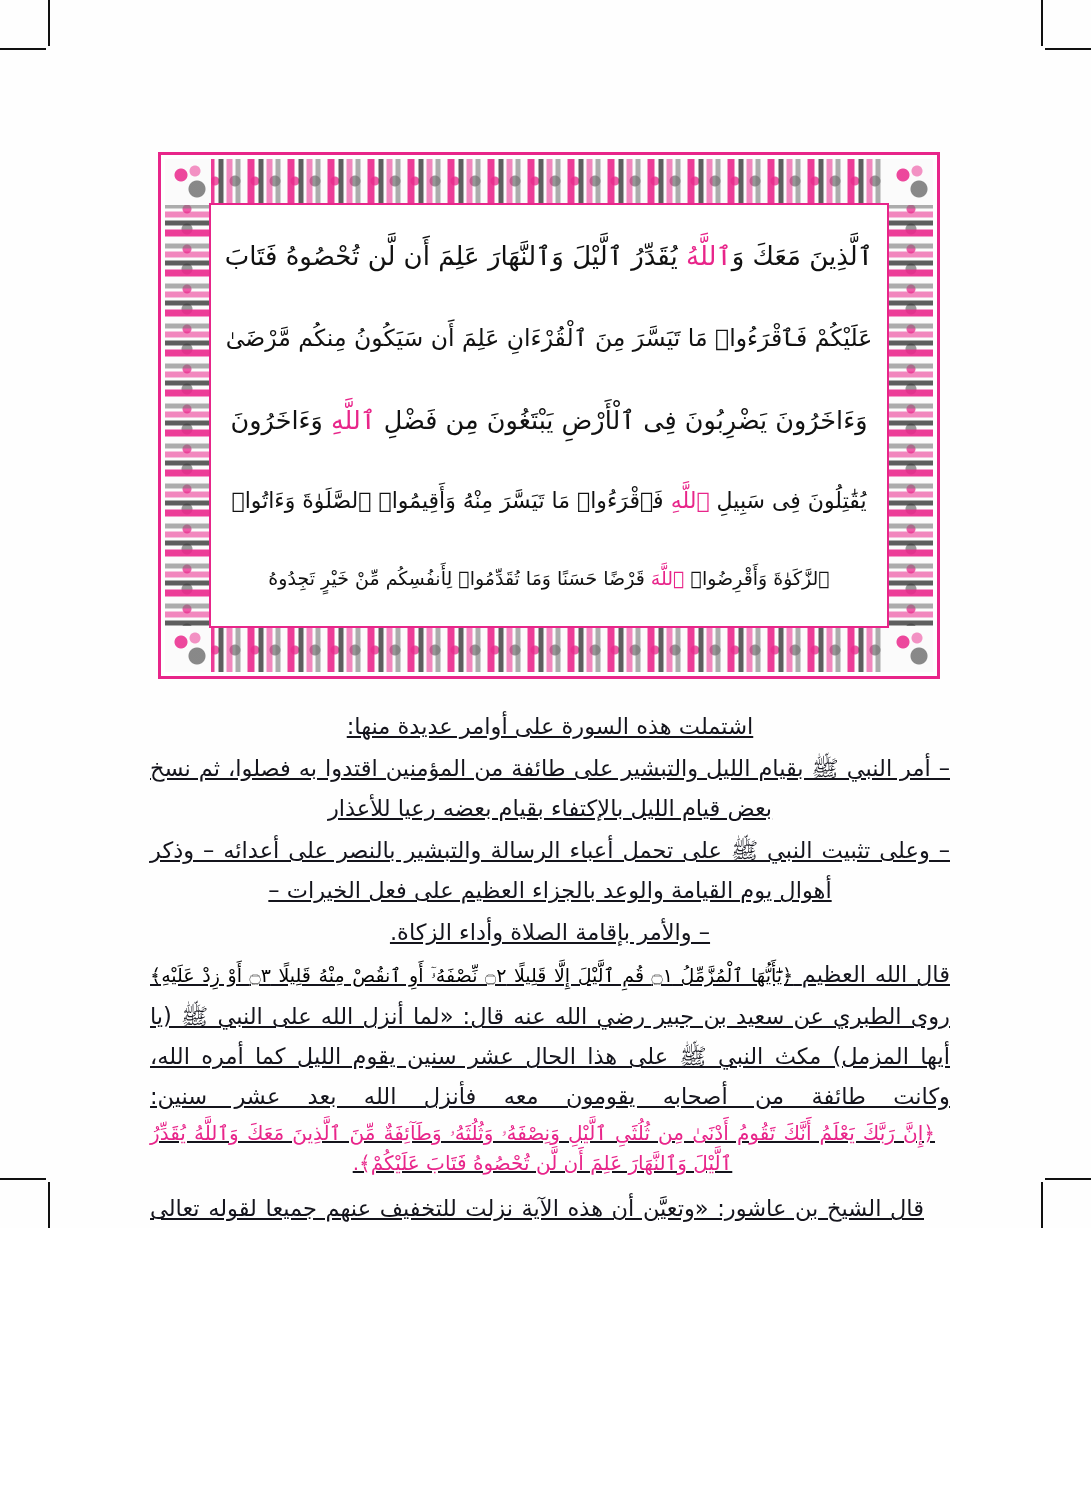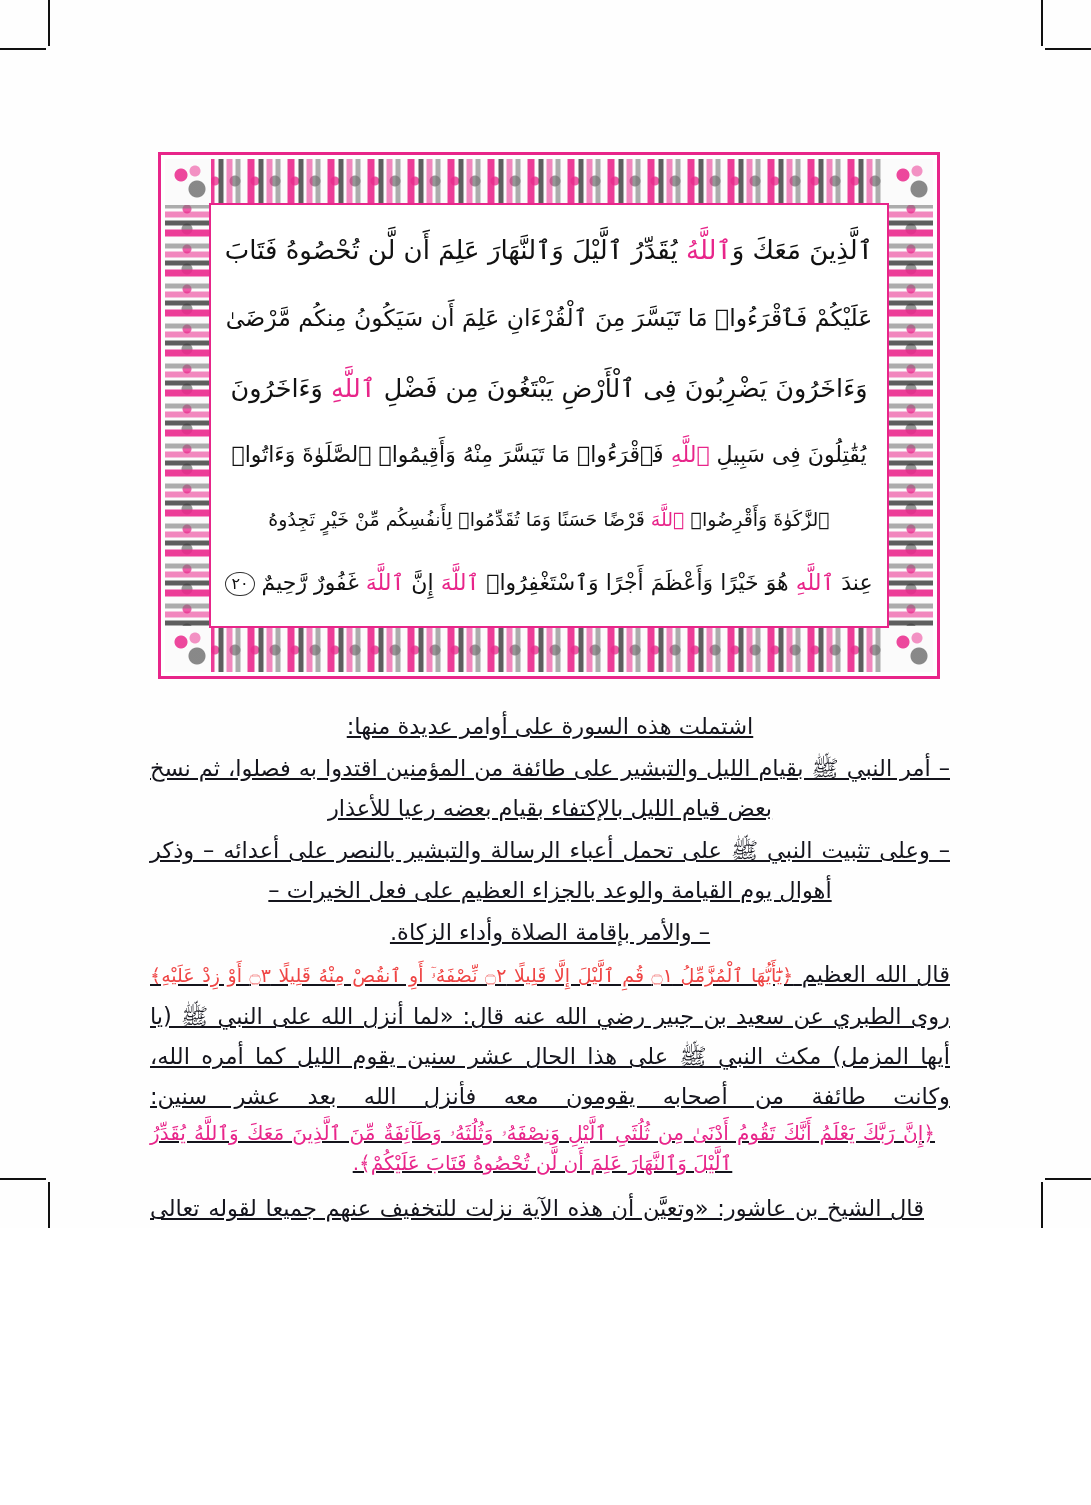--- a/index.html
+++ b/index.html
@@ -163,21 +163,21 @@
     line-height: 1.78;
     text-decoration: underline;
   }
   .para { margin: 0 0 2px 0; }
   .para.indent-first { text-indent: 26px; }
   .para.center { text-align: center; }
   .para.justify-all { text-align: justify; text-align-last: justify; }
   .para.last-center { text-align: justify; text-align-last: center; }
 
   .pink-quran {
-    color: #ef4444;
+    color: #000000;
     font-size: 19px;
     letter-spacing: -0.3px;
   }
   .pink-quran-block {
     color: #e8258a;
     font-size: 20px;
     line-height: 1.5;
     direction: rtl;
     text-align: justify;
     text-align-last: center;
@@ -218,21 +218,20 @@
       <div class="corner tr"></div>
       <div class="corner bl"></div>
       <div class="corner br"></div>
 
       <div id="quran-inner">
         <div class="quran-line" id="ql0" style="font-size: 26px;"><span>ٱلَّذِينَ مَعَكَ وَ</span><span class="ink-pink">ٱللَّهُ</span><span> يُقَدِّرُ ٱلَّيْلَ وَٱلنَّهَارَ عَلِمَ أَن لَّن تُحْصُوهُ فَتَابَ</span></div>
         <div class="quran-line" id="ql1" style="font-size: 23.5px;"><span>عَلَيْكُمْ فَٱقْرَءُوا۟ مَا تَيَسَّرَ مِنَ ٱلْقُرْءَانِ عَلِمَ أَن سَيَكُونُ مِنكُم مَّرْضَىٰ</span></div>
         <div class="quran-line" id="ql2" style="font-size: 25.5px;"><span>وَءَاخَرُونَ يَضْرِبُونَ فِى ٱلْأَرْضِ يَبْتَغُونَ مِن فَضْلِ </span><span class="ink-pink">ٱللَّهِ</span><span> وَءَاخَرُونَ</span></div>
         <div class="quran-line" id="ql3" style="font-size: 22px;"><span>يُقَٰتِلُونَ فِى سَبِيلِ </span><span class="ink-pink">ٱللَّهِ</span><span> فَٱقْرَءُوا۟ مَا تَيَسَّرَ مِنْهُ وَأَقِيمُوا۟ ٱلصَّلَوٰةَ وَءَاتُوا۟</span></div>
         <div class="quran-line" id="ql4" style="font-size: 19px;"><span>ٱلزَّكَوٰةَ وَأَقْرِضُوا۟ </span><span class="ink-pink">ٱللَّهَ</span><span> قَرْضًا حَسَنًا وَمَا تُقَدِّمُوا۟ لِأَنفُسِكُم مِّنْ خَيْرٍ تَجِدُوهُ</span></div>
-        <div class="quran-line" id="ql5" style="font-size: 22px;"><span>عِندَ </span><span class="ink-pink">ٱللَّهِ</span><span> هُوَ خَيْرًا وَأَعْظَمَ أَجْرًا وَٱسْتَغْفِرُوا۟ </span><span class="ink-pink">ٱللَّهَ</span><span> إِنَّ </span><span class="ink-pink">ٱللَّهَ</span><span> غَفُورٌ رَّحِيمٌ</span> <span class="ayah-mark">٢٠</span></div>
       </div>
     </div>
   </div>
 
   <div id="body-text">
 
     <p class="para center">اشتملت هذه السورة على أوامر عديدة منها:</p>
 
     <p class="para last-center">– أمر النبي ﷺ بقيام الليل والتبشير على طائفة من المؤمنين اقتدوا به فصلوا، ثم نسخ بعض قيام الليل بالإكتفاء بقيام بعضه رعيا للأعذار</p>
 

